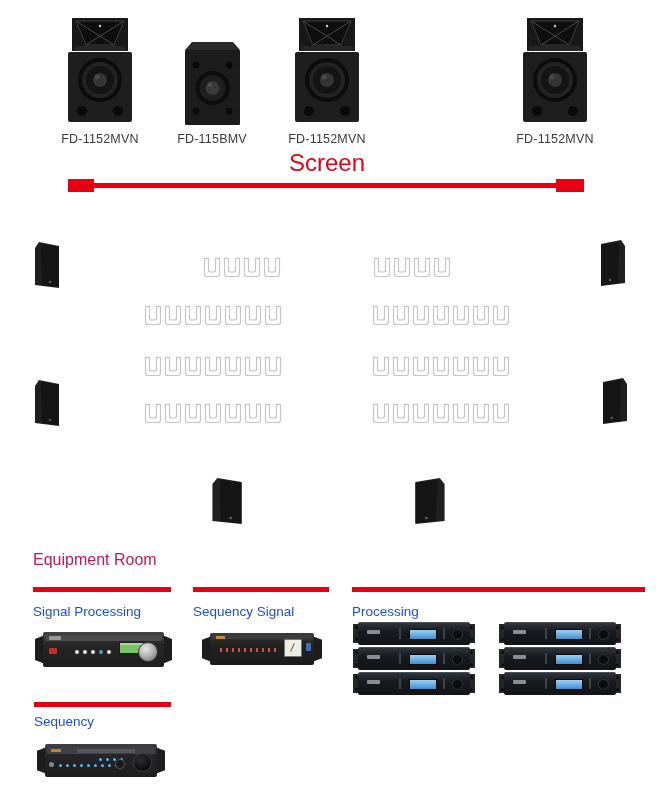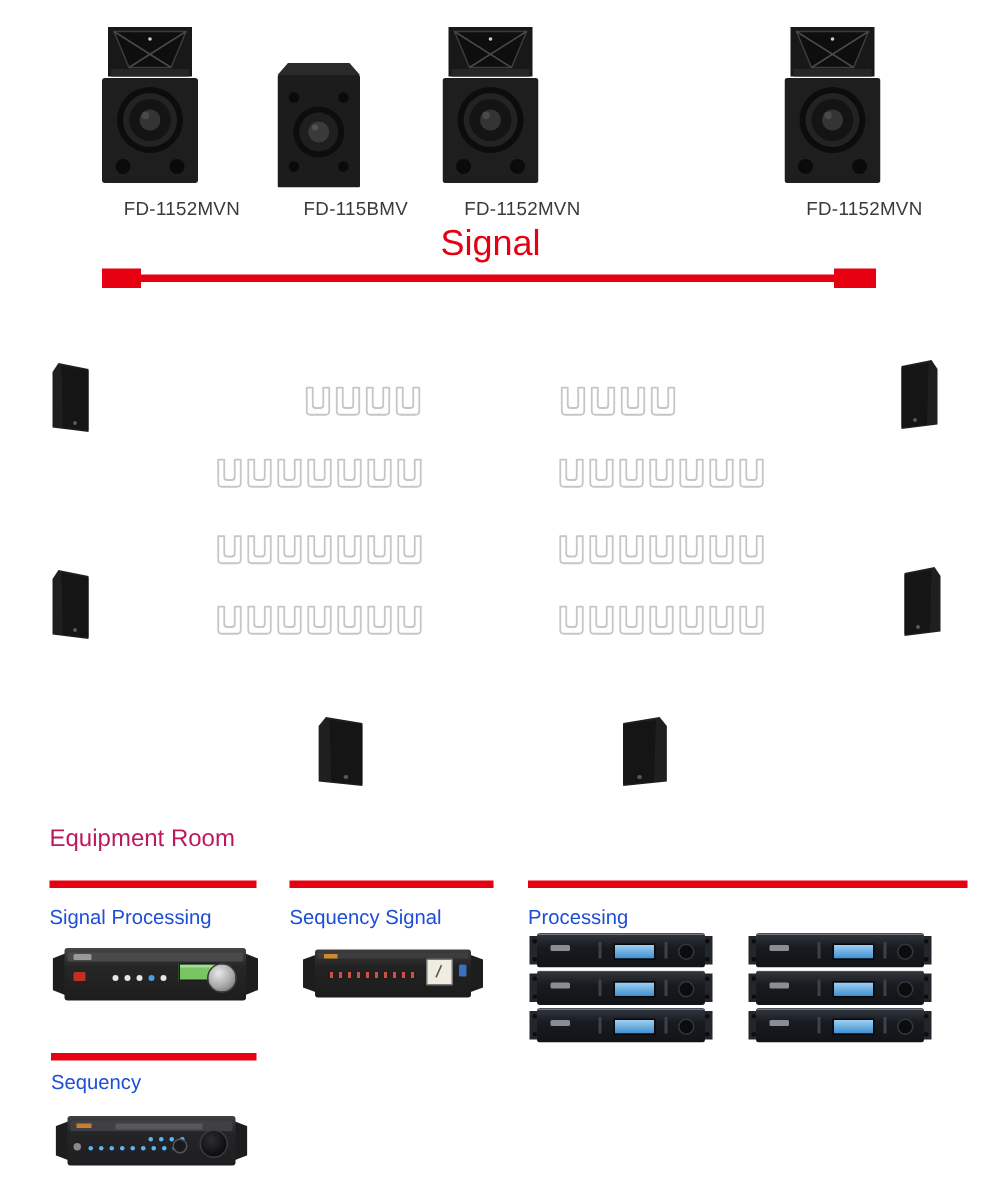--- a/index.html
+++ b/index.html
@@ -4,21 +4,21 @@
 <style>
   html,body{margin:0;padding:0;background:#fff;}
   .canvas{
     position:relative;width:656px;height:800px;background:#fff;overflow:hidden;
     font-family:"Liberation Sans",sans-serif;
   }
   .abs{position:absolute;}
 
   
   .spk-label{
-    position:absolute;width:120px;text-align:right;
+    position:absolute;width:120px;text-align:center;
     font-size:12.5px;color:#3a3a3a;letter-spacing:.2px;
   }
 
   
   .screen-title{
     position:absolute;left:227px;top:149px;width:200px;text-align:center;
     font-size:24px;color:#e60012;
   }
   .screen-bar{position:absolute;background:#e60012;}
 
@@ -176,21 +176,21 @@
     <circle cx="29" cy="59" r="2.5" fill="#4a4a4a"></circle>
     <circle cx="14" cy="93" r="5" fill="#0a0a0a"></circle>
     <circle cx="50" cy="93" r="5" fill="#0a0a0a"></circle>
   </svg>
 
   <div class="spk-label" style="left:40px;top:132px">FD-1152MVN</div>
   <div class="spk-label" style="left:152px;top:132px">FD-115BMV</div>
   <div class="spk-label" style="left:267px;top:132px">FD-1152MVN</div>
   <div class="spk-label" style="left:495px;top:132px">FD-1152MVN</div>
 
-  <div class="screen-title">Signal</div>
+  <div class="screen-title">Screen</div>
   <div class="screen-bar" style="left:68px;top:179px;width:26px;height:13px"></div>
   <div class="screen-bar" style="left:94px;top:183px;width:462px;height:5px"></div>
   <div class="screen-bar" style="left:556px;top:179px;width:28px;height:13px"></div>
 
   <svg class="wallspk" style="left:33px;top:242px" width="28" height="48" viewBox="0 0 28 48">
     <polygon points="6,0 26,4 26,46 2,43 2,6" fill="#1f1f1f"></polygon>
     <polygon points="8,2 26,5 26,45 9,43" fill="#151515"></polygon>
     <circle cx="17" cy="40" r="1.3" fill="#5a5a5a"></circle>
   </svg>
   <svg class="wallspk flip" style="left:599px;top:240px" width="28" height="48" viewBox="0 0 28 48">

